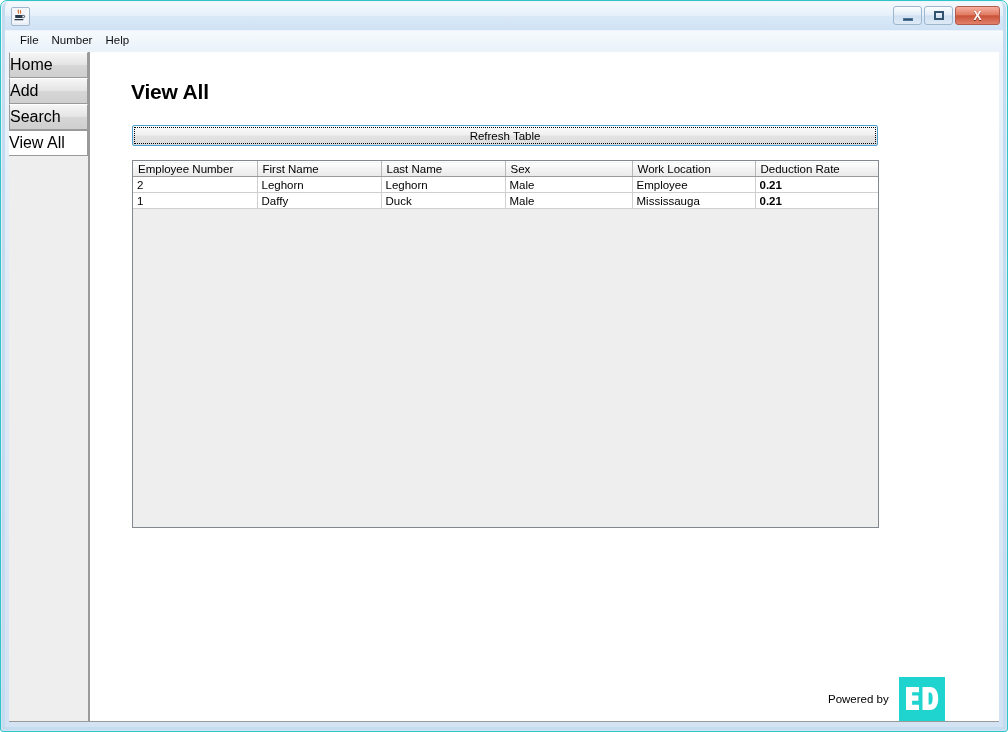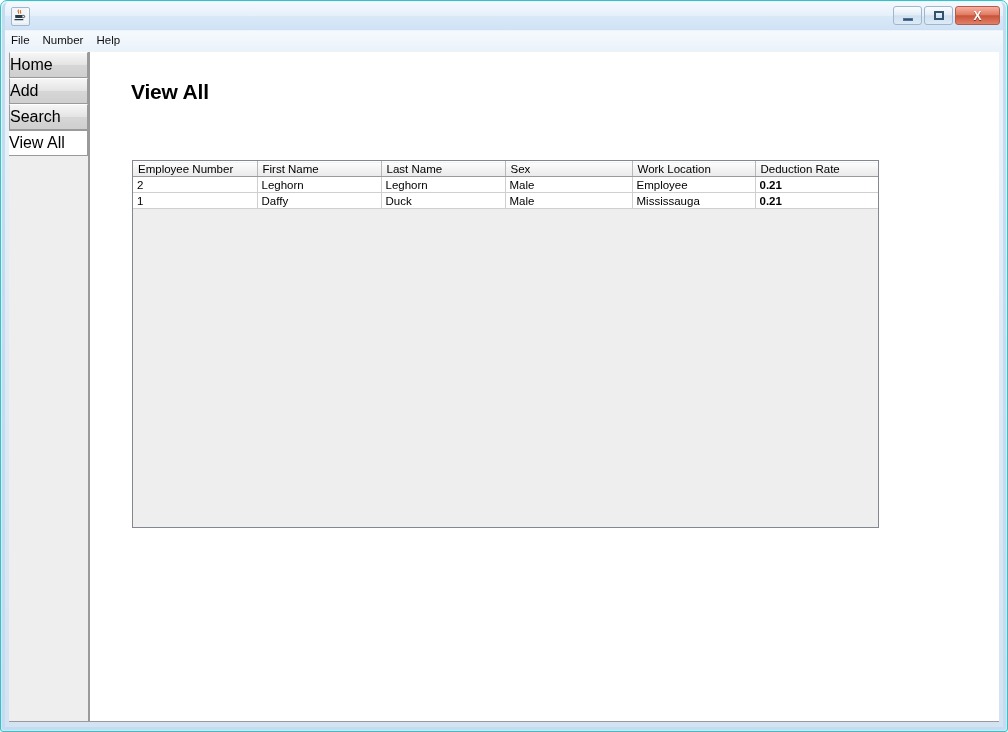--- a/index.html
+++ b/index.html
@@ -104,20 +104,21 @@
 
   
   .menubar {
     position: absolute;
     left: 4px; top: 30px;
     width: 998px;
     height: 19px;
     background: linear-gradient(180deg,#f6fafd 0%,#eaf2fa 100%);
     display: flex;
     align-items: center;
+    padding-left: 9px;
     box-sizing: border-box;
   }
   .menu-item {
     font-size: 11.5px;
     color: #101010;
     padding: 2px 7px 2px 6px;
     line-height: 1;
     cursor: default;
   }
 
@@ -335,20 +336,24 @@
       </div>
       <div class="nav-btn selected" style="top:78px">
         <span>View All</span>
       </div>
     </div>
 
     <div class="main">
 
       <div class="page-title">View All</div>
 
+      <div class="refresh-btn">
+        <div class="focus-ring"></div>
+        <span class="label">Refresh Table</span>
+      </div>
 
       <div class="scrollpane">
         <table class="emp-table">
           <colgroup>
             <col style="width:124px">
             <col style="width:124px">
             <col style="width:124px">
             <col style="width:127px">
             <col style="width:123px">
             <col style="width:123px">
@@ -377,16 +382,25 @@
               <td>Daffy</td>
               <td>Duck</td>
               <td>Male</td>
               <td>Mississauga</td>
               <td>0.21</td>
             </tr>
           </tbody>
         </table>
       </div>
 
+      <div class="powered">
+        <span class="powered-label">Powered by</span>
+        <span class="ed-logo">
+          <svg width="34" height="26" viewBox="0 0 34 26">
+            <path d="M1 1h13v5.2H7.1v3.4h6.3v5.2H7.1v4.0H14V24H1z" fill="#ffffff"></path>
+            <path d="M17.5 1h7.6c5.2 0 8.1 4.2 8.1 11.5S30.3 24 25.1 24h-7.6zm6.1 5.4v12.2h1.0c2.1 0 3.0-1.9 3.0-6.1s-.9-6.1-3.0-6.1z" fill="#ffffff"></path>
+          </svg>
+        </span>
+      </div>
 
     </div>
   </div>
 </div>
 
 </body></html>

